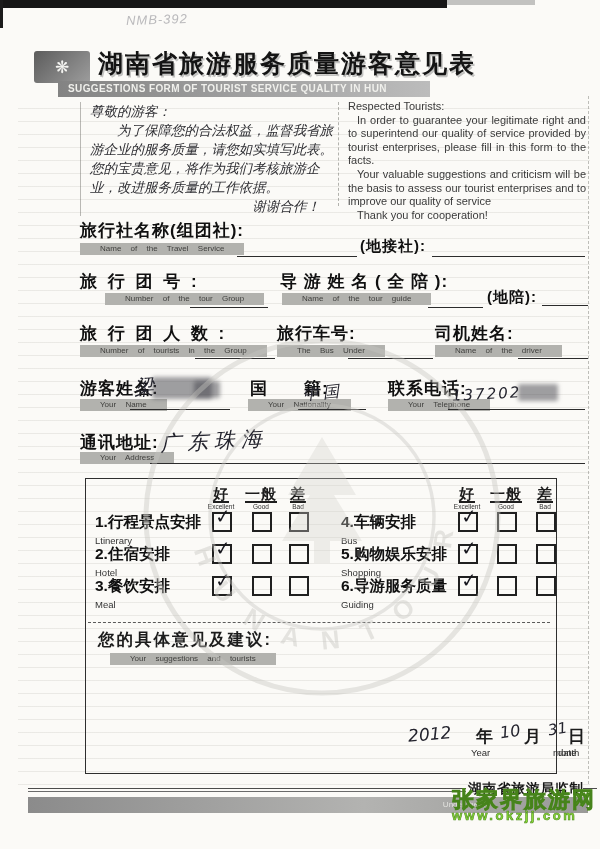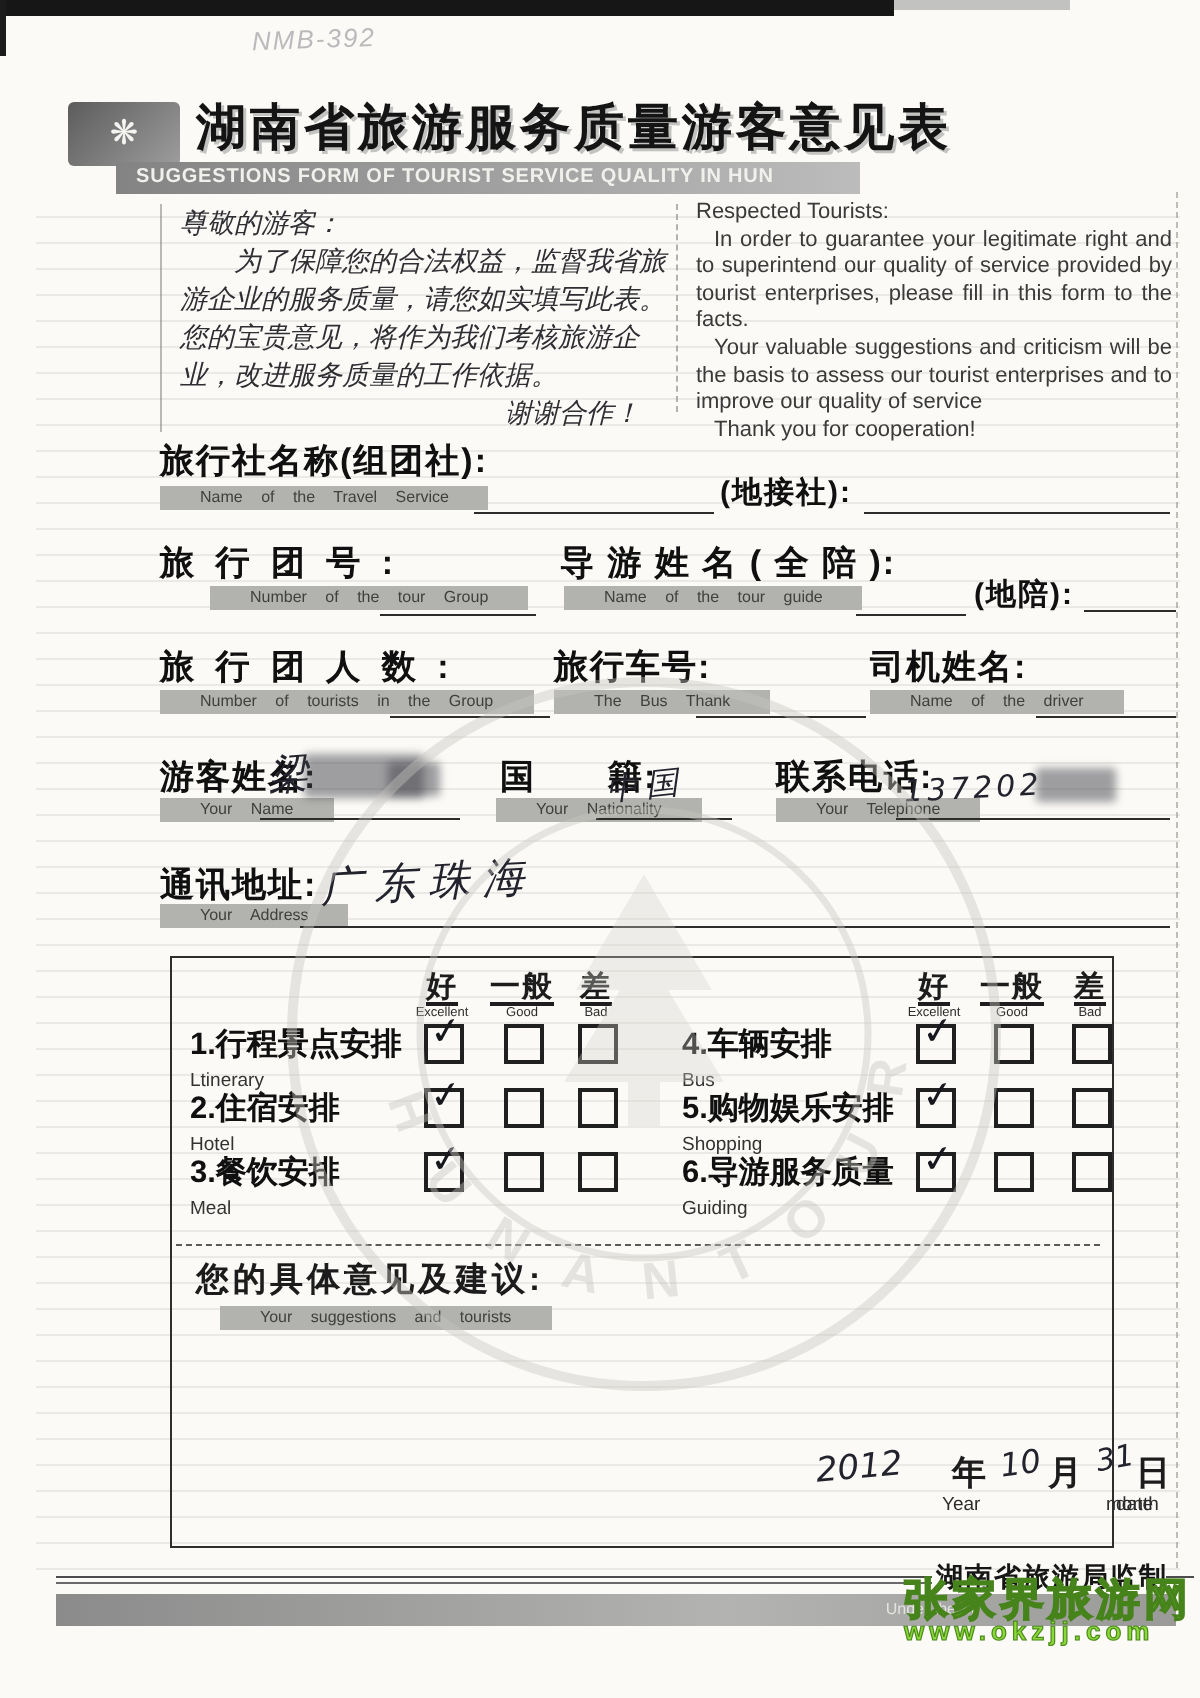--- a/index.html
+++ b/index.html
@@ -113,21 +113,21 @@
 <div class="abs zh-label" style="left:280px;top:270px;">导 游 姓 名 ( 全 陪 ):</div>
 <span class="abs sub" style="left:282px;top:293px;">Name of the tour guide</span>
 <div class="abs line" style="left:428px;top:307px;width:55px;"></div>
 <div class="abs zh-label sm" style="left:487px;top:288px;">(地陪):</div>
 <div class="abs line" style="left:542px;top:305px;width:46px;"></div>
 
 <div class="abs zh-label" style="left:80px;top:322px;letter-spacing:3px;">旅 行 团 人 数 :</div>
 <span class="abs sub" style="left:80px;top:345px;">Number of tourists in the Group</span>
 <div class="abs line" style="left:195px;top:358px;width:80px;"></div>
 <div class="abs zh-label" style="left:277px;top:322px;">旅行车号:</div>
-<span class="abs sub" style="left:277px;top:345px;">The Bus Thank</span>
+<span class="abs sub" style="left:277px;top:345px;">The Bus Under</span>
 <div class="abs line" style="left:348px;top:358px;width:85px;"></div>
 <div class="abs zh-label" style="left:435px;top:322px;">司机姓名:</div>
 <span class="abs sub" style="left:435px;top:345px;">Name of the driver</span>
 <div class="abs line" style="left:518px;top:358px;width:70px;"></div>
 
 <div class="abs zh-label" style="left:80px;top:377px;">游客姓名:</div>
 <span class="abs sub" style="left:80px;top:399px;">Your Name</span>
 <div class="abs hw" style="left:134px;top:374px;font-size:20px;transform:rotate(-4deg);">梁</div>
 <div class="abs smudge" style="left:152px;top:377px;width:60px;height:22px;"></div>
 <div class="abs smudge" style="left:194px;top:381px;width:26px;height:17px;"></div>

